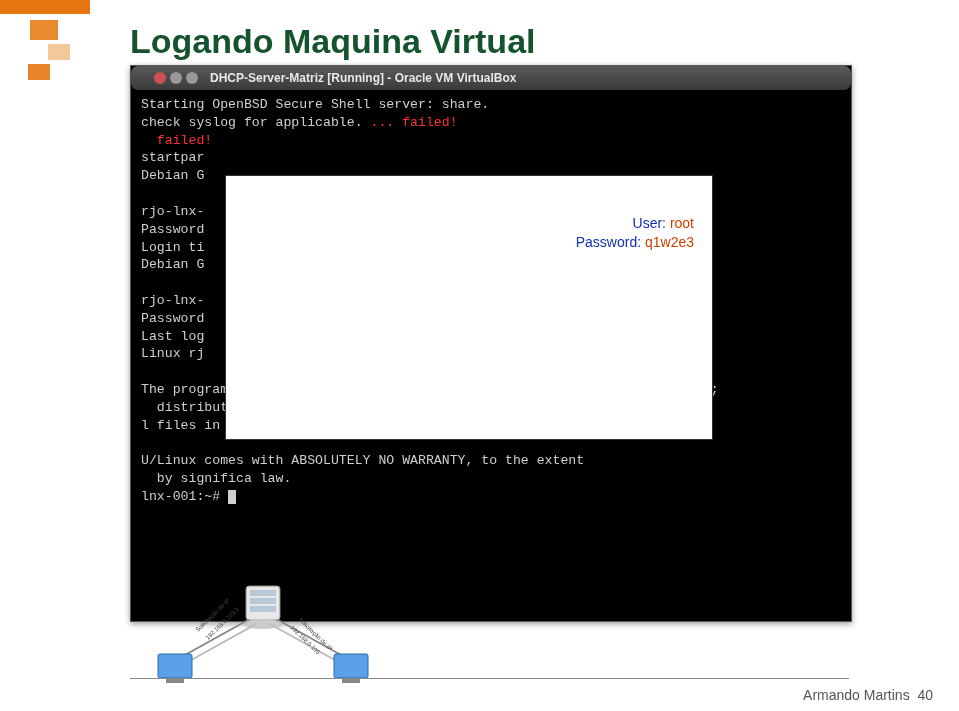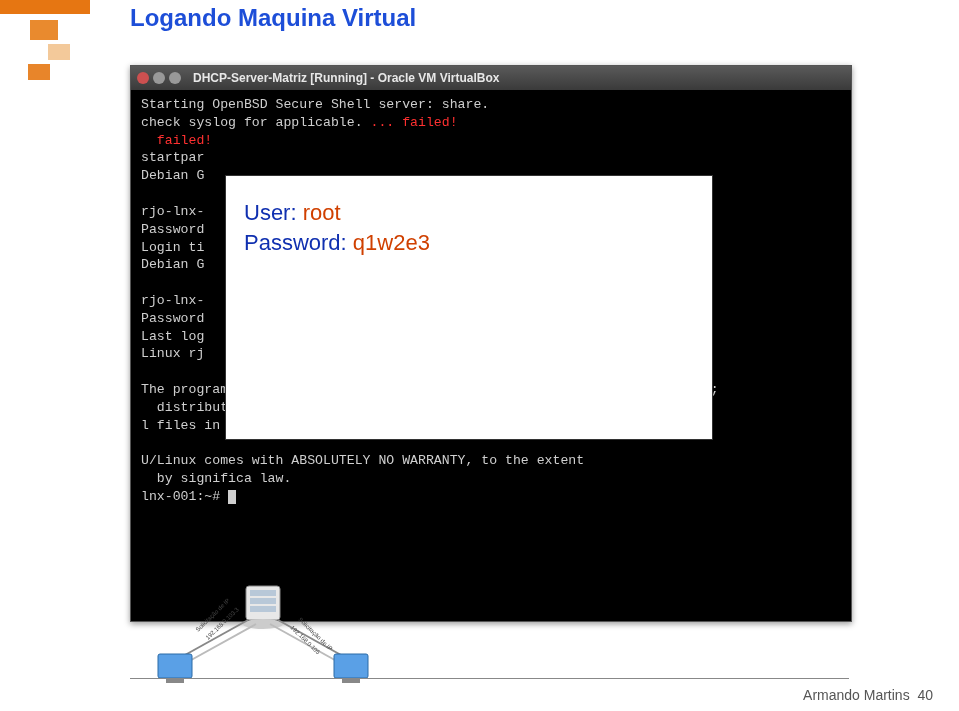--- a/index.html
+++ b/index.html
@@ -20,45 +20,46 @@
     left: 22px;
   }
   .side-box.b1 { top: 0; width:90px; height:14px; left:0; }
   .side-box.b2 { top: 20px; width:28px; height:20px; left:30px; background:#e98a2e; }
   .side-box.b3 { top: 44px; width:22px; height:16px; left:48px; background:#f3c99a; }
   .side-box.b4 { top: 64px; width:22px; height:16px; left:28px; background:#e8852a; }
 
   .slide-title {
     position: absolute;
     left: 130px;
-    top: 4px;
-    font-size: 24px;
+    top: 22px;
+    font-size: 34px;
     font-weight: bold;
-    color: #1d4ed8;
+    color: #14532d;
     font-family: "Trebuchet MS", Verdana, sans-serif;
   }
   .vm-window {
     position: absolute;
     left: 130px;
     top: 65px;
     width: 720px;
     height: 555px;
     background: #000;
     border: 1px solid #555;
     box-shadow: 0 2px 6px rgba(0,0,0,.4);
   }
   .vm-titlebar {
     height: 24px;
     background: linear-gradient(#5a5a5a,#3a3a3a);
     display: flex;
     align-items: center;
     color: #e8e8e8;
     font-size: 12px;
     font-weight: bold;
-    padding: 0 6px;
+    padding: 0 23px;
+    border-radius: 7px;
   }
   .vm-btn {
     width: 12px; height:12px; border-radius: 50%;
     margin-right: 4px;
     background: #888;
     display:inline-block;
   }
   .vm-btn.close{ background:#cc5050; }
   .vm-btn.min{ background:#999; }
   .vm-btn.max{ background:#999; }
@@ -94,24 +95,25 @@
   }
   .overlay-logar {
     color: #e06a00;
     font-size: 18px;
     text-align: center;
     margin-bottom: 2px;
     position: absolute;
     left: 0; right:0; top:10px;
   }
   .overlay-creds {
-    margin-top: 8px;
-    font-size: 22px;
+    margin-top: 24px;
+    font-size: 14px;
     line-height: 1.35;
     color: #1030b0;
+    text-align: right;
   }
   .overlay-ps {
     margin-top: 18px;
     font-size: 18px;
     line-height: 1.35;
     color: #1030b0;
   }
 
   .diagram {
     position: absolute;

